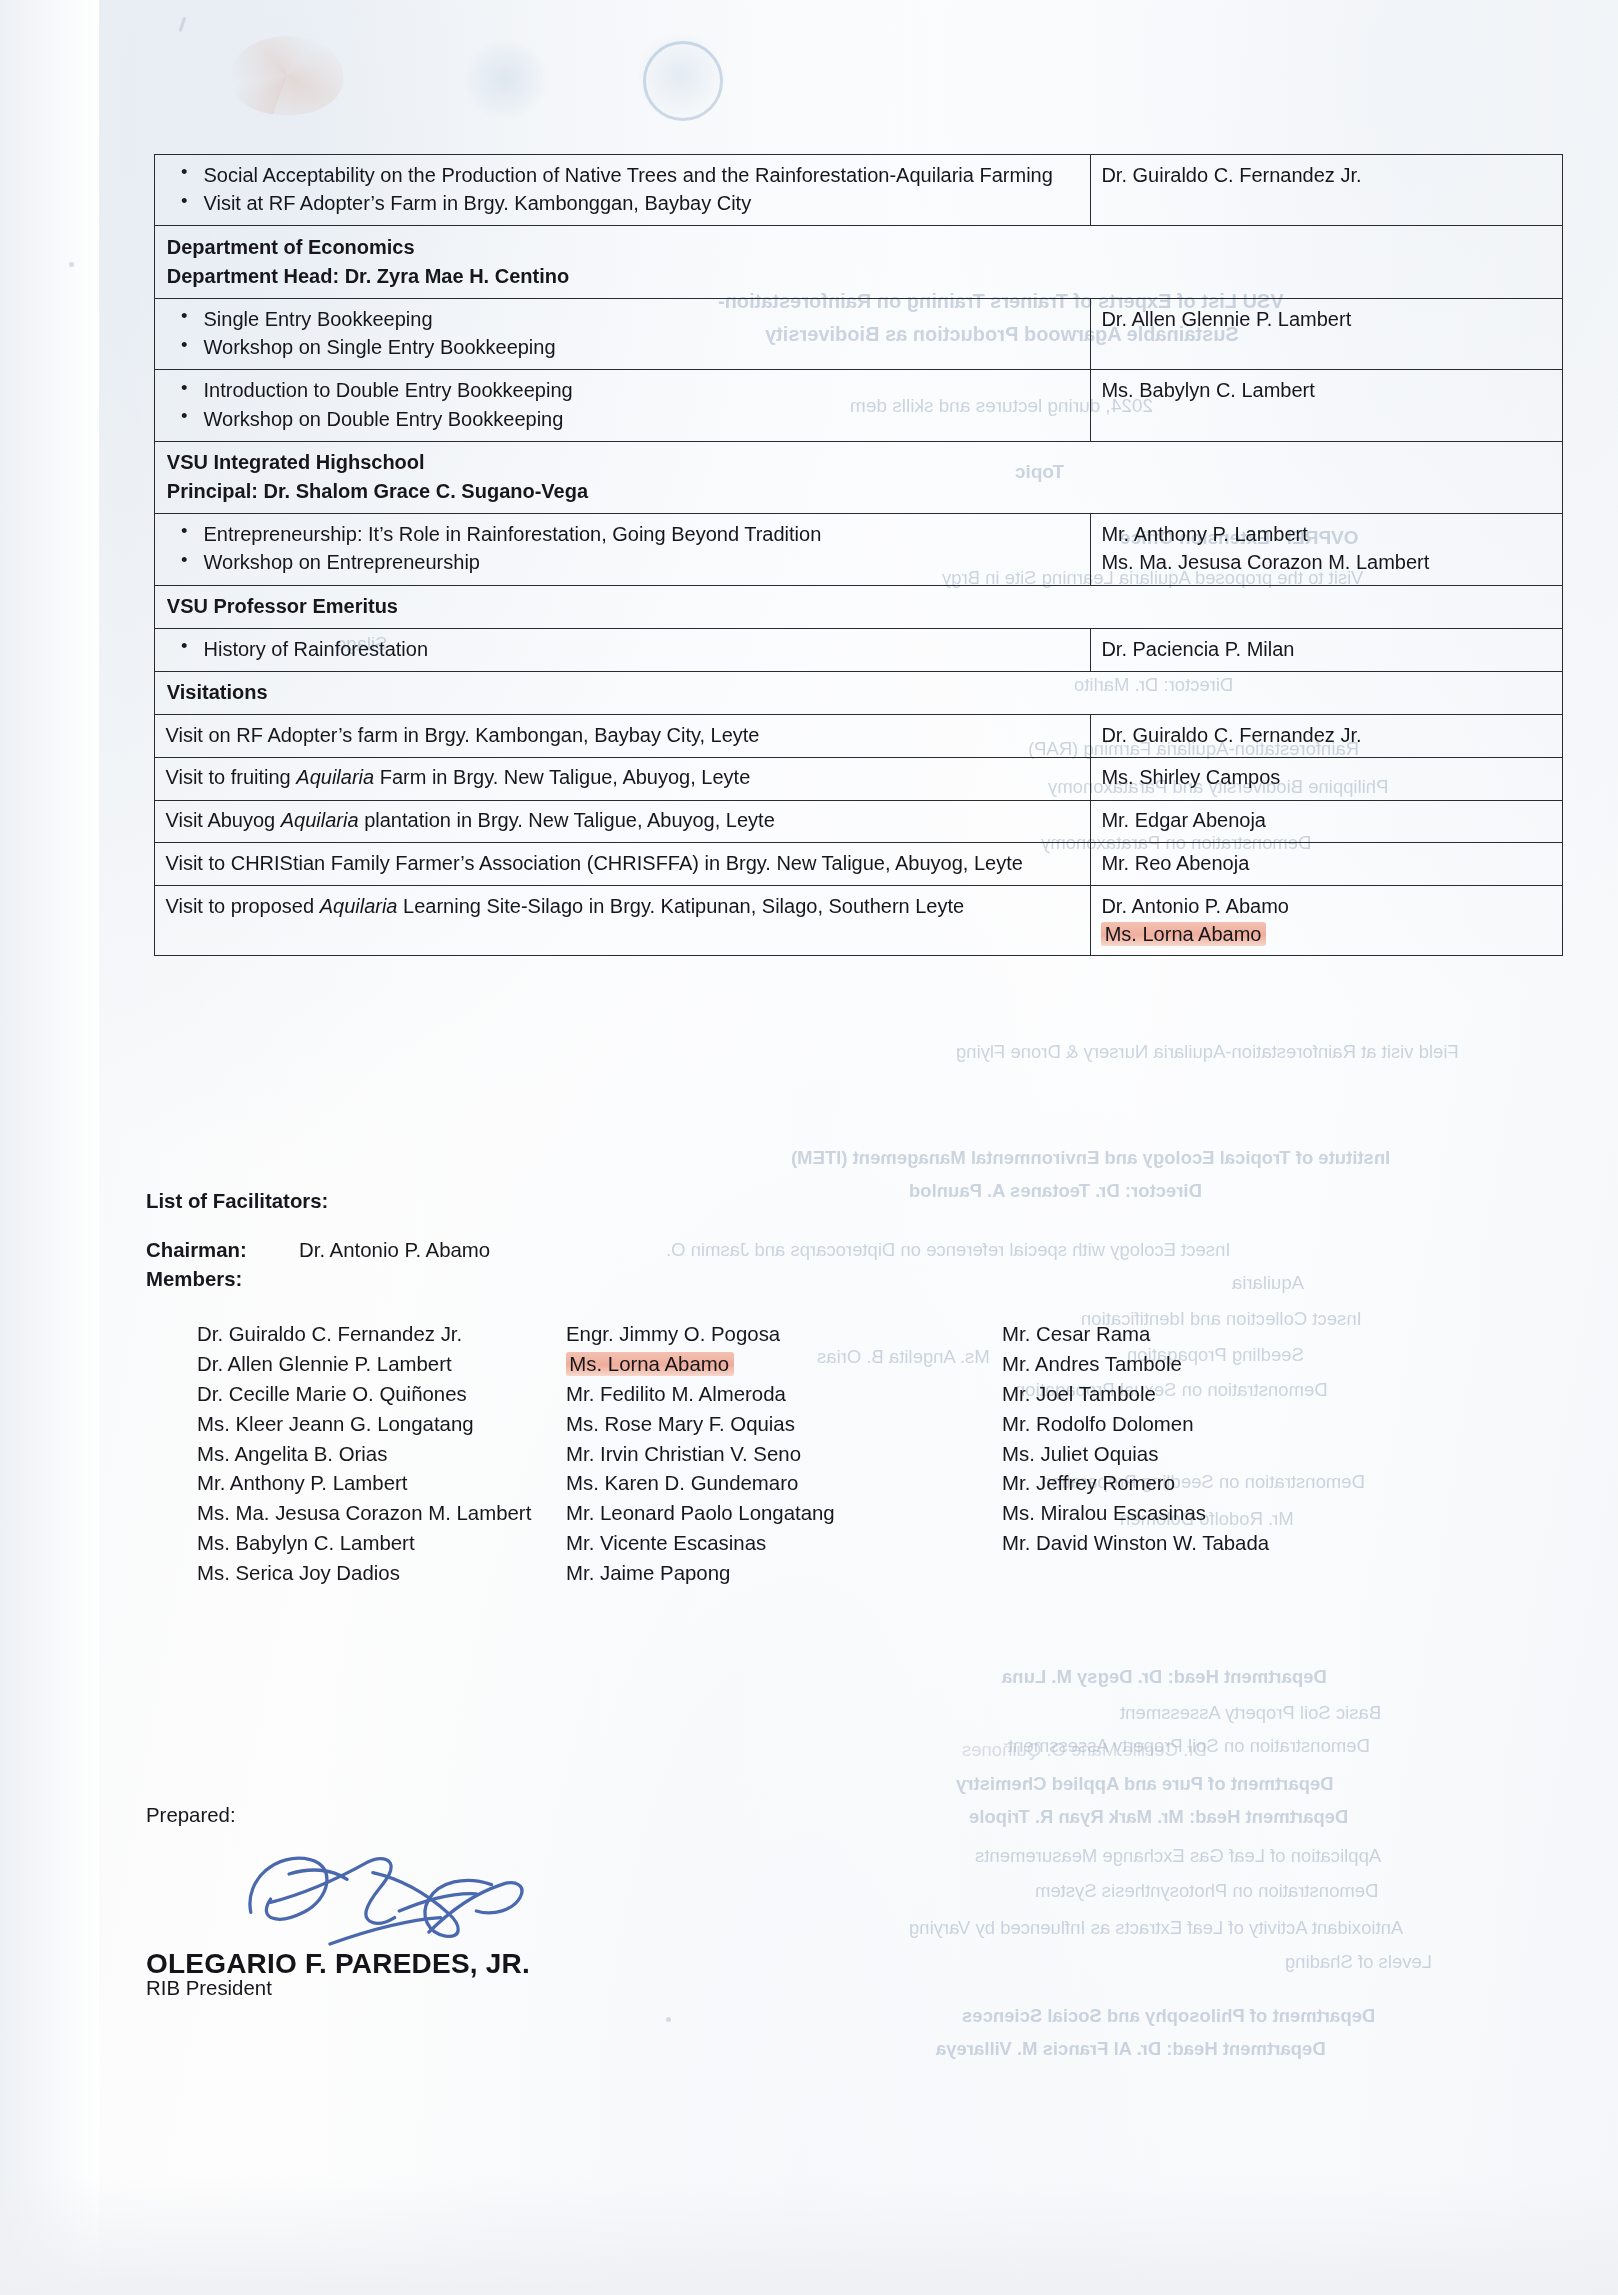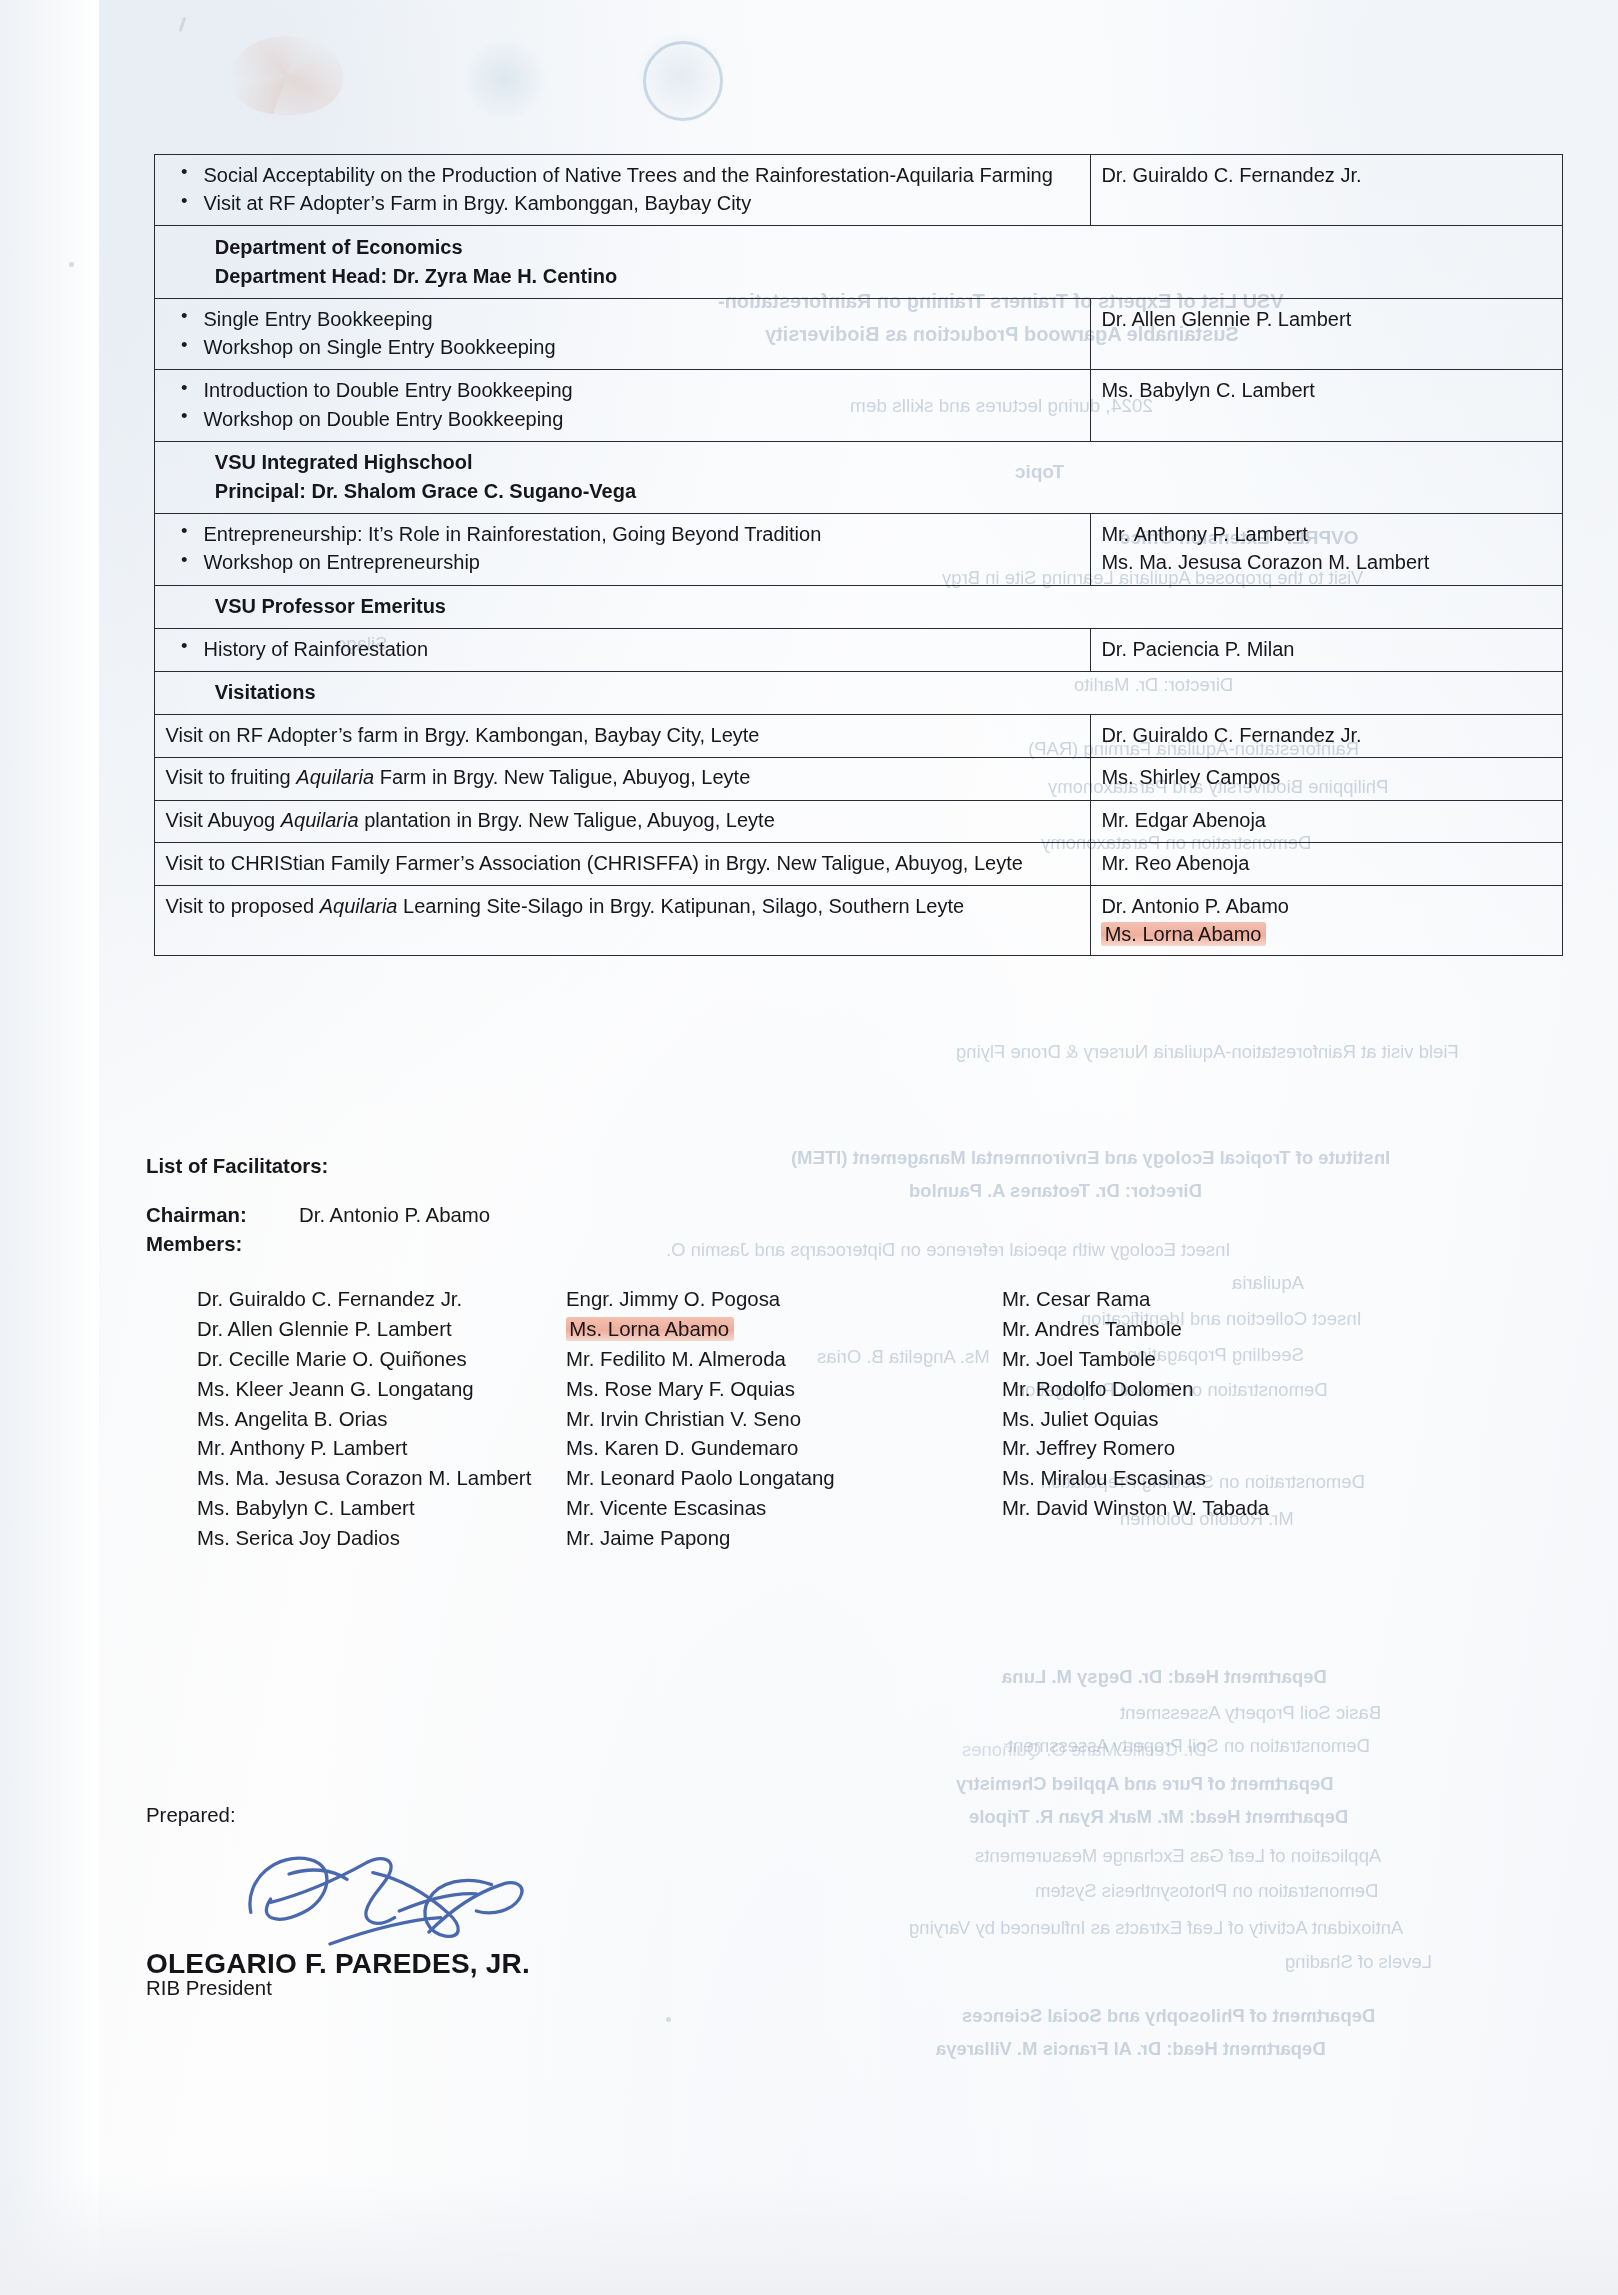--- a/index.html
+++ b/index.html
@@ -121,38 +121,38 @@
   }
   ul.bullets li:before {
     content: "\2022";
     position: absolute;
     left: -22.4px;
     top: -0.7px;
     font-size: 18.5px;
     color: #1b1b22;
   }
   .plain-line { padding: 0.7px 0 1.3px 0; }
-  .dept-head-row { padding: 1.3px 0 1.3px 1.3px; margin-left: 48px; }
+  .dept-head-row { padding: 1.3px 0 1.3px 1.3px; }
   .b { font-weight: bold; }
   .bi { font-weight: bold; }
   .spk-line { padding: 0.7px 0 0.7px 0; }
 
   
   .hl {
     background: linear-gradient(180deg, rgba(240,168,146,0.70) 0%, rgba(236,152,128,0.78) 55%, rgba(243,185,166,0.55) 100%);
     border-radius: 2.6px;
     padding: 0.7px 4.6px 1.3px 3.3px;
     box-decoration-break: clone;
   }
 
   
   #facilitators {
     position: absolute;
     left: 146px;
-    top: 1155px;
+    top: 1190px;
     width: 1424px;
     font-size: 20.4px;
     color: #17171d;
   }
   #fac-title {
     font-weight: bold;
     font-size: 20.4px;
     margin-bottom: 26px;
   }
   .fac-role-row {

